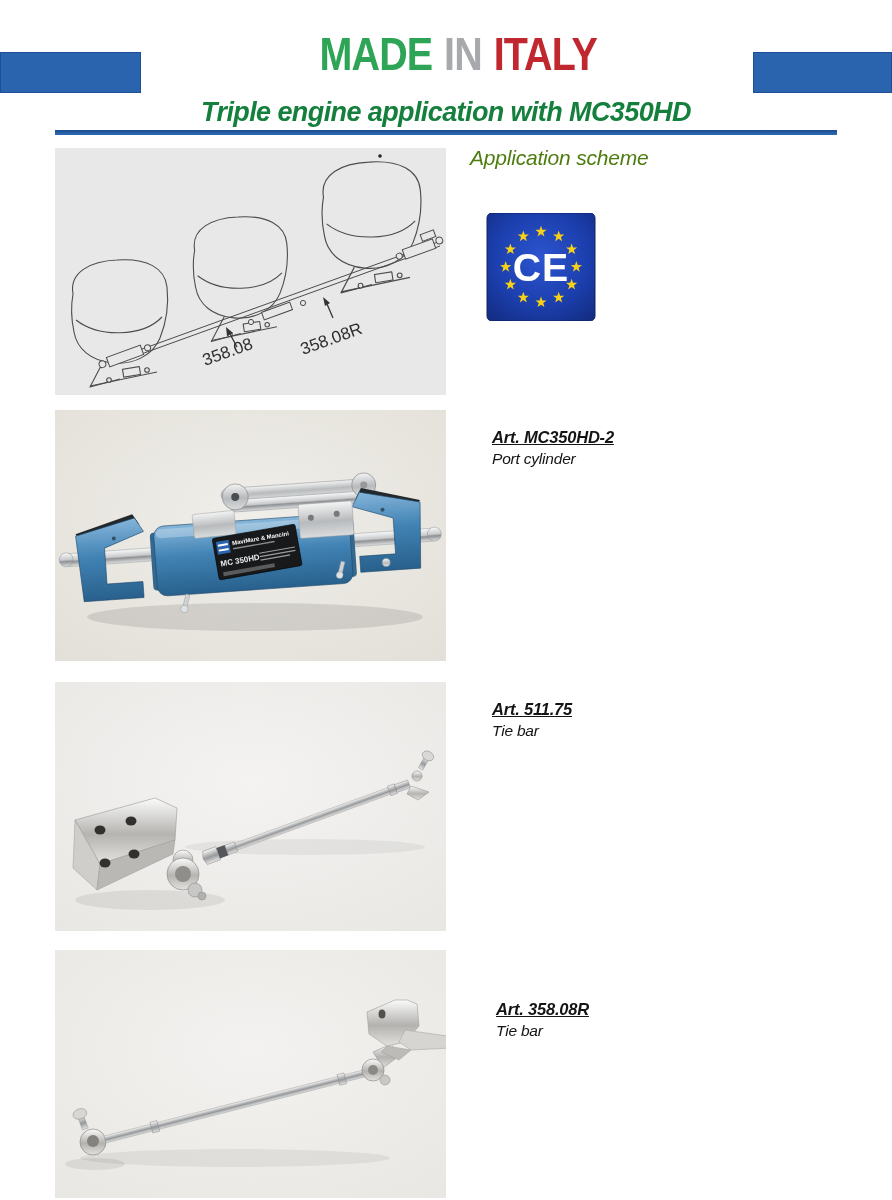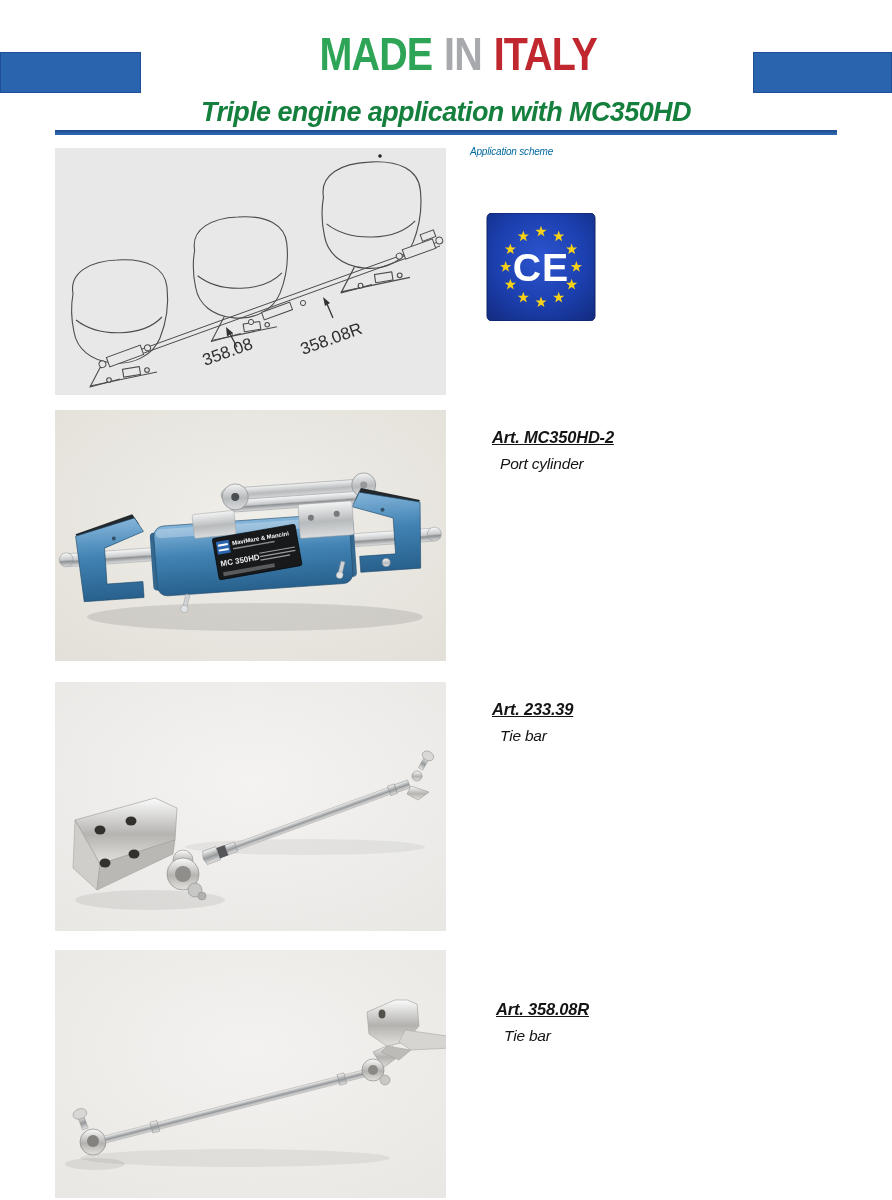--- a/index.html
+++ b/index.html
@@ -24,28 +24,28 @@
   .title-rule{position:absolute;left:55px;top:130px;width:782px;height:5px;
     background:linear-gradient(#1b4c8f,#2f6cb5);}
 
   .photo{position:absolute;left:55px;width:391px;display:block;}
   .ph-scheme{top:148px;height:247px;}
   .ph-cyl{top:410px;height:251px;}
   .ph-tb1{top:682px;height:249px;}
   .ph-tb2{top:950px;height:248px;}
   .photo svg{display:block;width:100%;height:100%;}
 
-  .caption{position:absolute;left:470px;top:146px;font-style:italic;font-size:10px;
-    color:#0369a1;letter-spacing:-0.2px;}
+  .caption{position:absolute;left:470px;top:146px;font-style:italic;font-size:21px;
+    color:#4d7c0f;letter-spacing:-0.2px;}
   .ce{position:absolute;left:481px;top:213px;width:120px;height:108px;}
   .ce svg{display:block;width:100%;height:100%;}
 
   .pinfo{position:absolute;font-style:italic;color:#141414;letter-spacing:-0.2px;}
   .pinfo .art{font-weight:bold;font-size:16.5px;margin:0 0 3px 0;text-decoration:underline;}
-  .pinfo .pname{font-size:15.5px;margin:8px;}
+  .pinfo .pname{font-size:15.5px;margin:0;}
   .pinfo .desc{font-size:15.5px;line-height:19px;margin:17px 0 0 0;white-space:pre-line;width:195px;}
   .info-cyl{left:492px;top:428px;}
   .info-tb1{left:492px;top:700px;}
   .info-tb2{left:496px;top:1000px;}
 </style>
 </head>
 <body>
 
 <div class="bar bar-left"></div>
 <div class="bar bar-right"></div>
@@ -287,21 +287,21 @@
           <rect x="-2.5" y="-12" width="5" height="13" fill="url(#rod3)" stroke="#8a8a88" stroke-width="0.4"></rect>
           <ellipse cx="0" cy="-14" rx="6" ry="4.5" fill="#d9d8d6" stroke="#8a8a88" stroke-width="0.5"></ellipse>
         </g>
         <polygon points="356,104 374,110 363,118 352,112" fill="url(#steel3)" stroke="#8a8a88" stroke-width="0.5"></polygon>
       </g>
     </g>
   </svg>
 </div>
 
 <div class="pinfo info-tb1">
-  <p class="art">Art. 233.39</p>
+  <p class="art">Art. 511.75</p>
   <p class="pname">Tie bar</p>
 </div>
 
 <div class="photo ph-tb2">
   <svg viewBox="0 0 391 248">
     <defs>
       <radialGradient id="pbg4" cx="50%" cy="40%" r="85%">
         <stop offset="0%" stop-color="#f3f2f0"></stop>
         <stop offset="100%" stop-color="#e7e6e2"></stop>
       </radialGradient>

